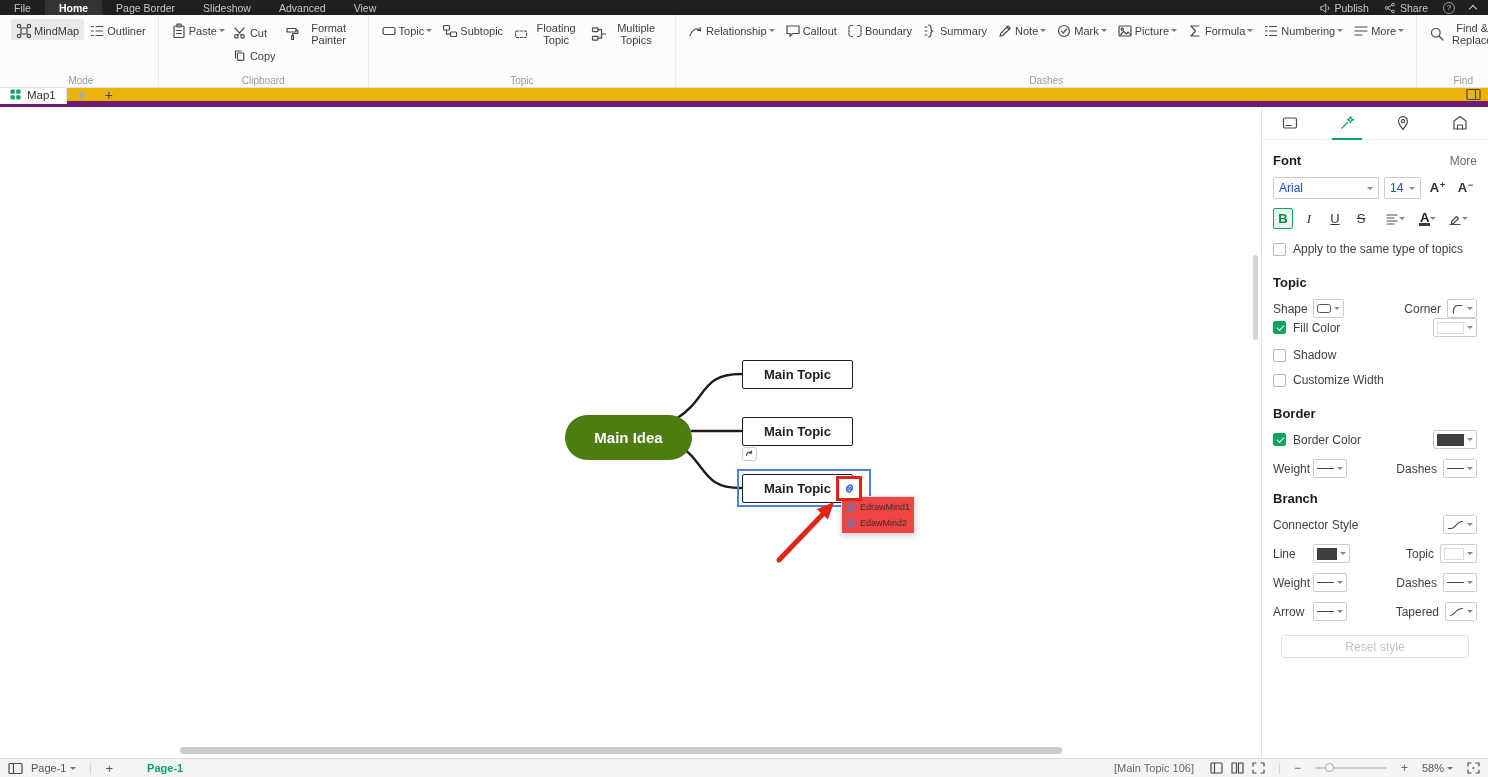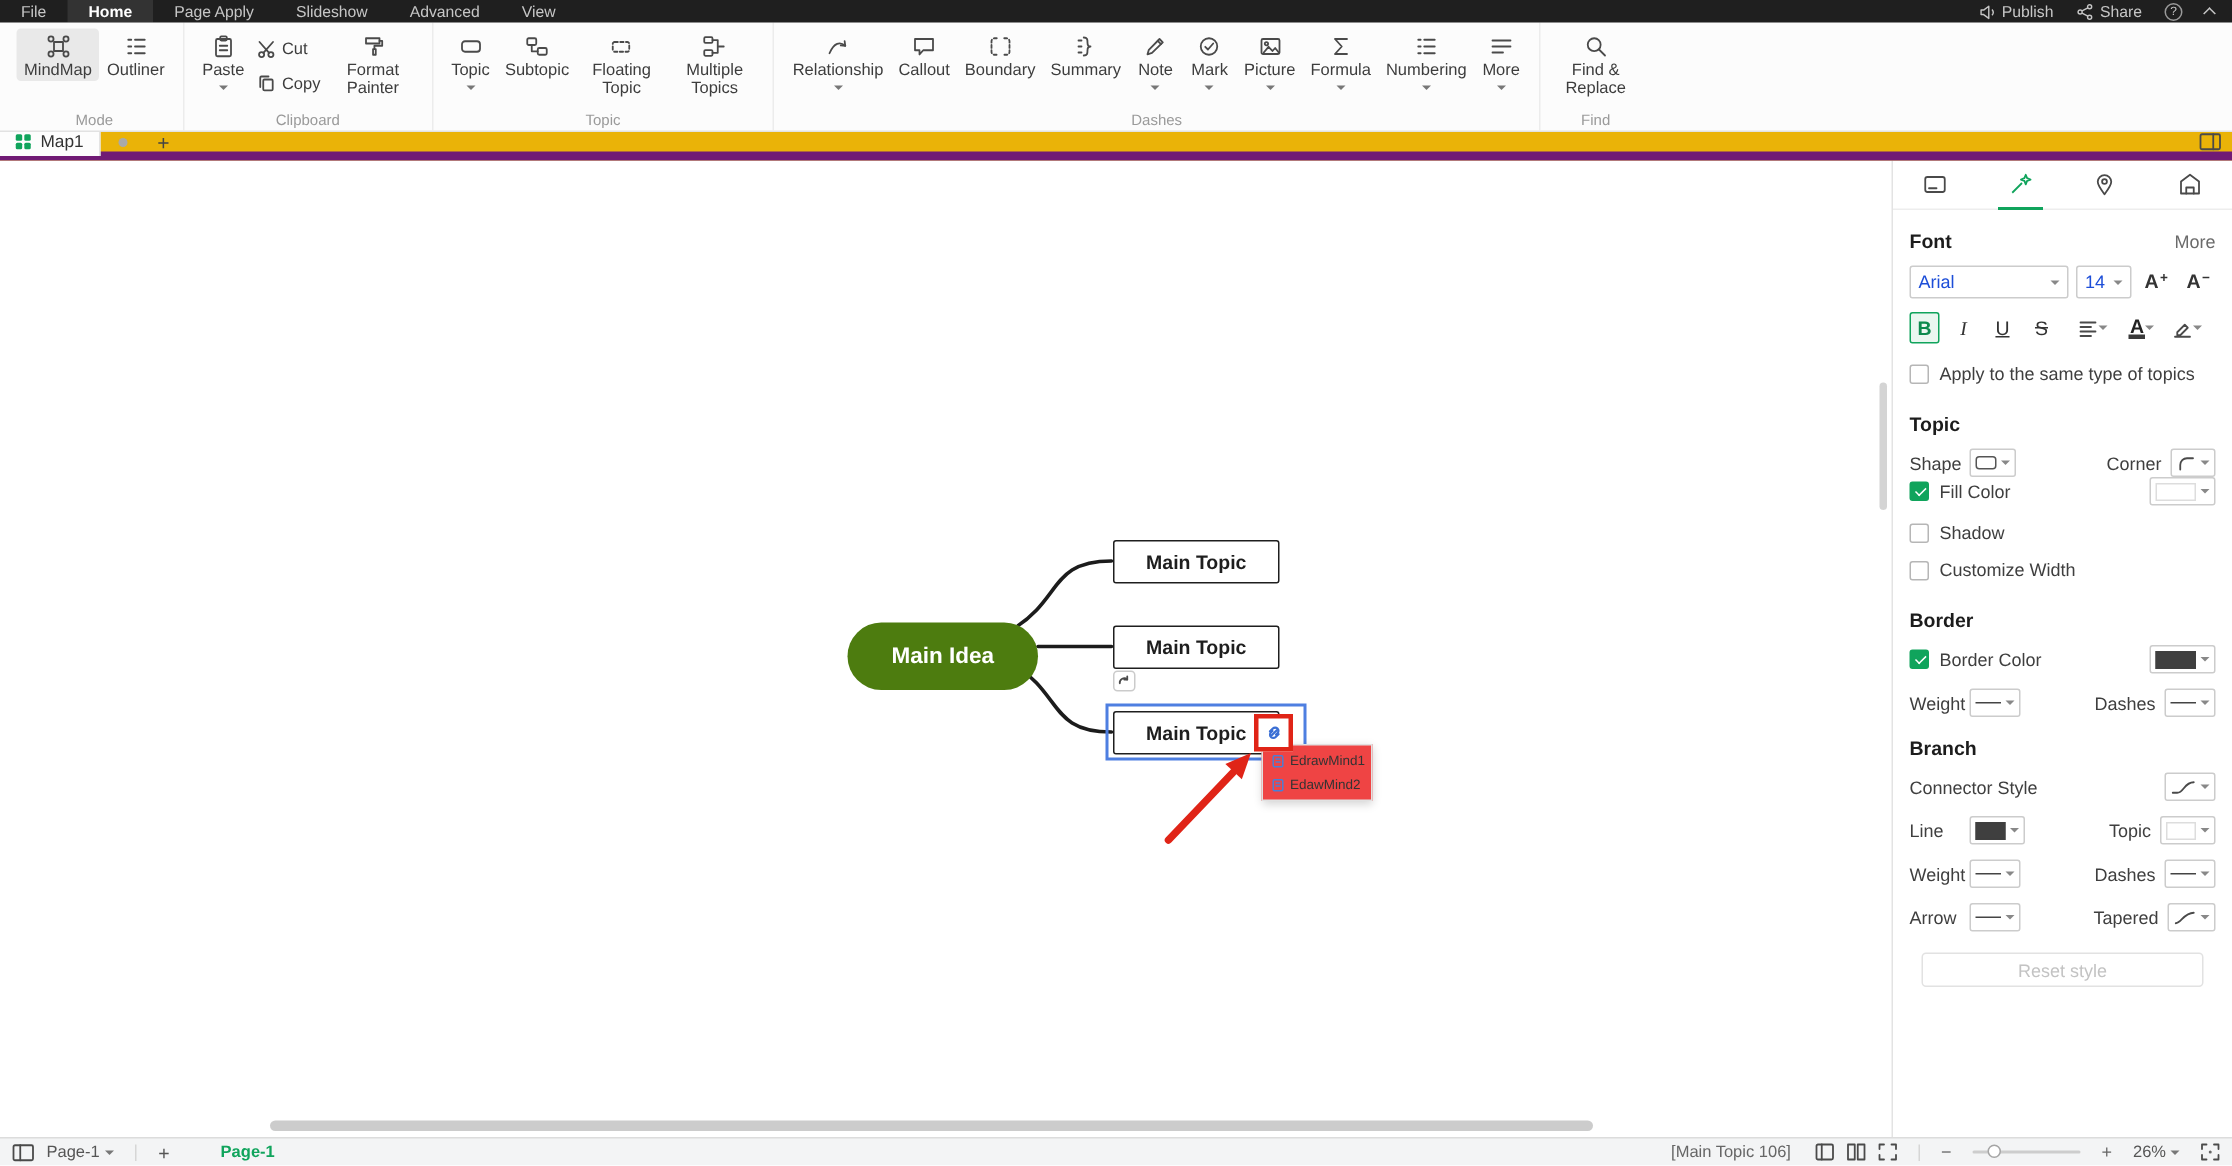--- a/index.html
+++ b/index.html
@@ -14,21 +14,21 @@
 .mitem.active{color:#fff;font-weight:bold;background:rgba(255,255,255,.09)}
 .mright{margin-left:auto;display:flex;align-items:center;gap:15px;padding-right:12px}
 .mbtn{display:flex;align-items:center;gap:4px}
 .helpcirc{width:12px;height:12px;border:1px solid #9a9a9a;border-radius:50%;display:flex;align-items:center;justify-content:center;font-size:8px}
 .chevup{width:6px;height:6px;border-left:1.4px solid #c6c6c6;border-top:1.4px solid #c6c6c6;transform:rotate(45deg);margin-top:3px}
 
 
 .ribbon{position:absolute;top:15px;left:0;right:0;height:73px;background:#fcfcfc;border-bottom:1px solid #e2e2e2;display:flex;align-items:stretch;padding-left:4px;z-index:9}
 .rgroup{position:relative;display:flex;align-items:flex-start;padding:4px 7px 14px 7px;border-right:1px solid #ececec}
 .glabel{position:absolute;bottom:1px;left:0;right:0;text-align:center;font-size:10px;color:#9a9a9a}
-.ritem{display:flex;flex-direction:column;align-items:center;gap:2px;padding:3px 5px 1px;border-radius:3px;font-size:11px;color:#3d3d3d;min-width:36px;text-align:center}
+.ritem{display:flex;flex-direction:row;align-items:center;gap:2px;padding:3px 5px 1px;border-radius:3px;font-size:11px;color:#3d3d3d;min-width:36px;text-align:center}
 .ritem.selected{background:#e9e9e9}
 .ric{height:17px;display:flex;align-items:center;justify-content:center}
 .rlb{line-height:12px}
 .rcaret{width:0;height:0;border:3px solid transparent;border-top-color:#777;margin-top:2px}
 .rcol{display:flex;flex-direction:column;justify-content:flex-start;gap:8px;padding-top:6px}
 .rsmall{display:flex;align-items:center;gap:4px;font-size:11px;color:#3d3d3d;padding:1px 3px}
 .w52{width:54px}.w48{width:50px}
 
 
 .tabbar{position:absolute;top:88px;left:0;right:0;height:19px;background:#eab308;border-bottom:6px solid #701a75;display:flex;align-items:center;font-size:11.5px;color:#333;z-index:8}
@@ -94,21 +94,21 @@
 .track{width:72px;height:2px;background:#cdcdcd;border-radius:1px;position:relative;margin:0 6px}
 .knob{position:absolute;left:10px;top:-4px;width:9px;height:9px;border-radius:50%;background:#fff;border:1px solid #a5a5a5}
 .zplus,.zminus{font-size:12px;color:#666}
 </style>
 </head>
 <body>
 
 <div class="menubar">
   <span class="mitem">File</span>
   <span class="mitem active">Home</span>
-  <span class="mitem">Page Apply</span>
+  <span class="mitem">Page Border</span>
   <span class="mitem">Slideshow</span>
   <span class="mitem">Advanced</span>
   <span class="mitem">View</span>
   <div class="mright">
     <span class="mbtn">
       <span>
           <svg width="12" height="12" viewBox="0 0 14 14">
             <g stroke="#c6c6c6" fill="none" stroke-width="1.1" stroke-linejoin="round">
               <path d="M2 5.5 v3.5 h2 l4 3 V2.5 l-4 3 z"></path>
               <path d="M10.5 5 a3.4 3.4 0 0 1 0 4.5"></path>
@@ -765,21 +765,21 @@
         </g>
       </svg>
     </span>
   <span class="ssep"></span>
   <span class="zminus">−</span>
   <span class="track">
       <span class="knob"></span>
     </span>
   <span class="zplus">+</span>
   <span class="prow" style="gap:3px;margin-left:6px">
-    <span>26%</span>
+    <span>58%</span>
     <span class="scaret"></span>
   </span>
   <span style="margin-left:6px">
       <svg width="13" height="12" viewBox="0 0 13 12">
         <g class="icon-stroke" stroke="#666">
           <path d="M1 4 V1 h3 M9 1 h3 v3 M12 8 v3 H9 M4 11 H1 V8"></path>
           <circle cx="6.5" cy="6" r="1" fill="#666" stroke="none"></circle>
         </g>
       </svg>
     </span>

